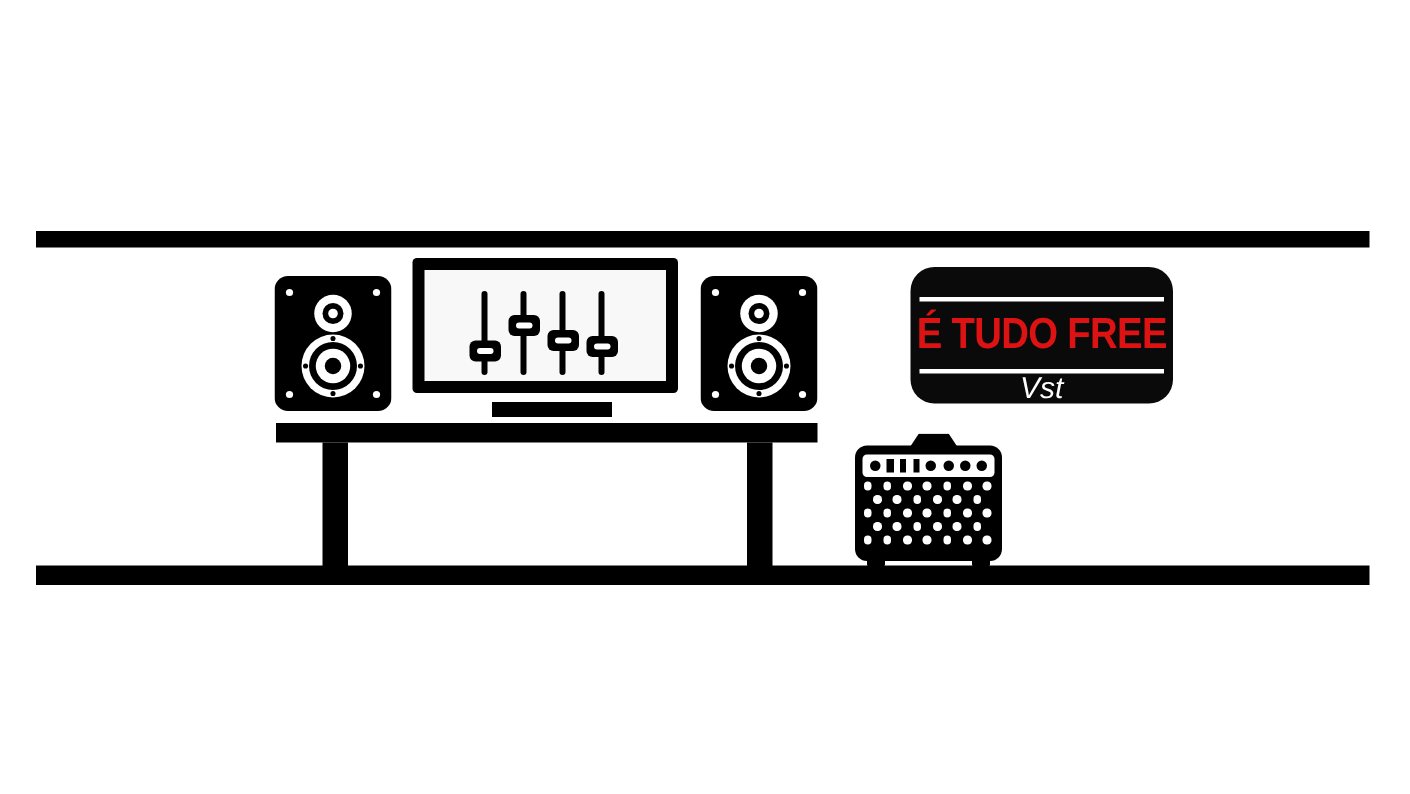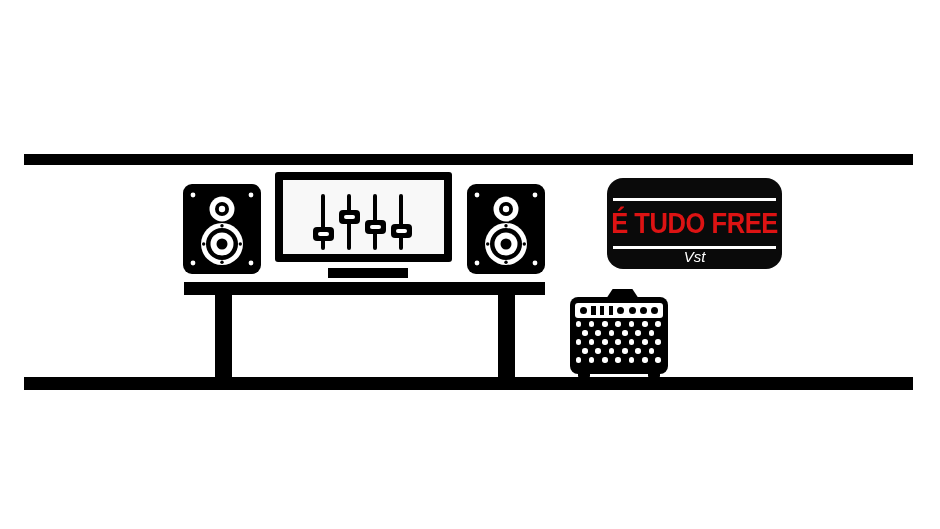--- a/index.html
+++ b/index.html
@@ -36,21 +36,21 @@
   
   .sign { position:absolute; left:607px; top:178px; width:175px; height:91px; background:#0a0a0a; border-radius:16px; }
   .sign-rule { position:absolute; left:6px; width:163px; height:2.5px; background:#fff; }
   .sign-rule.rtop { top:20px; }
   .sign-rule.rbottom { top:68px; }
   .sign-headline { position:absolute; left:0; top:23px; width:100%; height:44px;
                    display:flex; align-items:center; justify-content:center;
                    color:#dd1313; font-weight:bold; font-size:29px; letter-spacing:-0.5px;
                    transform:scaleX(0.88); white-space:nowrap; }
   .sign-subtext { position:absolute; left:0; top:70px; width:100%; text-align:center;
-                  color:#fff; font-size:15px; font-style:italic; }
+                  color:#fff; font-size:20px; font-style:italic; }
 
   
   .amp-handle { position:absolute; left:606px; top:289px; width:33px; height:10px; background:#000;
                 clip-path:polygon(0 100%, 20% 0, 80% 0, 100% 100%); }
   .amp-body { position:absolute; left:570px; top:297px; width:98px; height:77px; background:#000; border-radius:8px; }
   .amp-panel { position:absolute; left:5px; top:6px; width:88px; height:15px; background:#fff; border-radius:3px;
                display:flex; align-items:center; justify-content:space-between; padding:0 5px; }
   .amp-knob   { width:7px; height:7px; background:#000; border-radius:50%; }
   .amp-switch { width:4.5px; height:9px; background:#000; }
   .amp-grille { position:absolute; left:5px; top:23px; width:88px; height:46px; }

